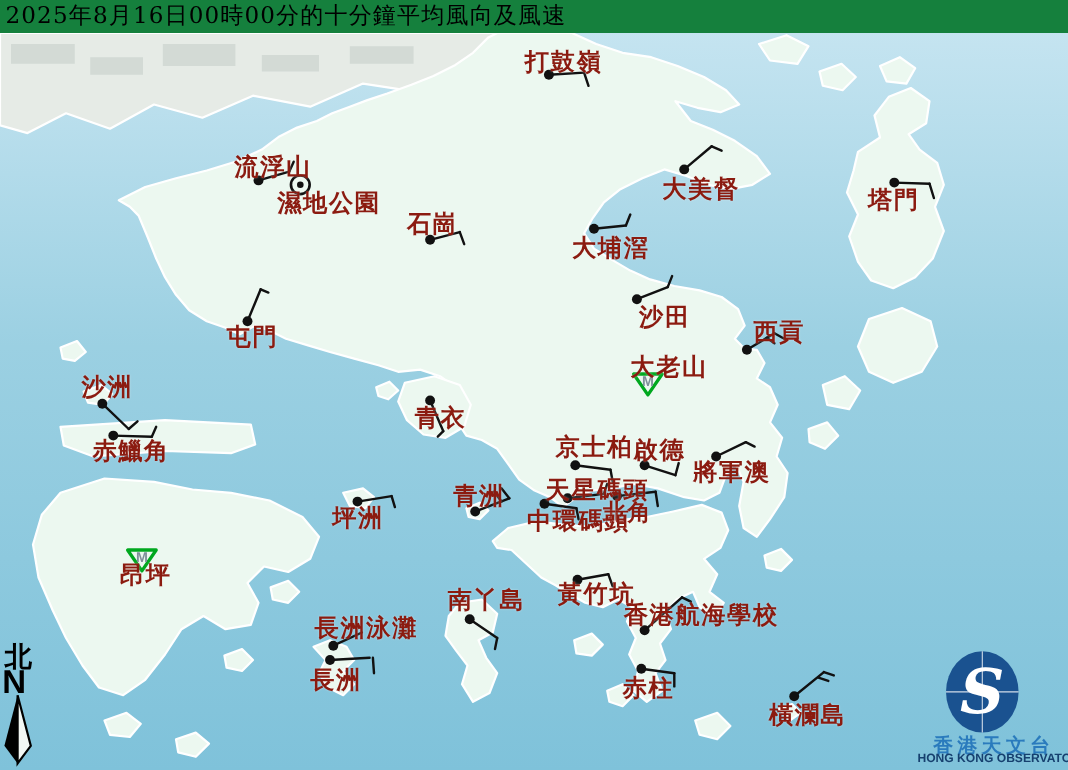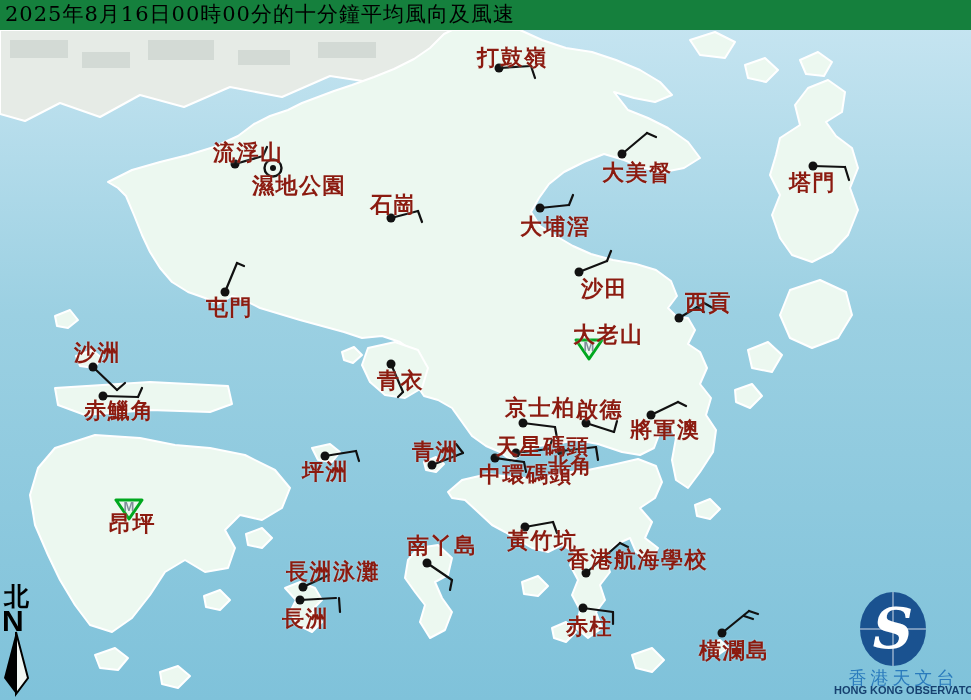--- a/index.html
+++ b/index.html
@@ -12,21 +12,21 @@
   svg.stnlayer{position:absolute;left:0;top:0;z-index:10;pointer-events:none;}
   .labels{position:absolute;left:0;top:0;width:100%;height:100%;z-index:12;pointer-events:none;}
   .slabel{position:absolute;color:#8b1b10;font-size:22px;font-weight:600;letter-spacing:1.5px;
           white-space:nowrap;line-height:1.05;text-shadow:0 0 2px rgba(255,255,255,.45);}
   .north{position:absolute;left:0;top:580px;width:40px;height:120px;z-index:15;}
   .north .hanzi{position:absolute;left:4px;top:4px;font-size:25px;font-weight:700;color:#000;line-height:1;}
   .north .nletter{position:absolute;left:2px;top:26px;font-size:30px;font-weight:800;color:#000;
                   font-family:"Liberation Sans",sans-serif;line-height:1;}
   .logo{position:absolute;left:836px;top:588px;width:135px;height:112px;z-index:15;text-align:center;}
   .logo .cn{position:absolute;left:0;top:78px;width:100%;font-size:18px;letter-spacing:4px;
-            color:#2a7bbd;font-weight:400;white-space:nowrap;}
+            color:#2a7bbd;font-weight:700;white-space:nowrap;}
   .logo .en{position:absolute;left:-2px;top:96px;width:103%;font-size:11px;font-weight:700;
             color:#16406f;font-family:"Liberation Sans",sans-serif;letter-spacing:0px;white-space:nowrap;}
 </style>
 </head>
 <body>
 
 <div class="stage">
 
   <svg class="maplayer" width="971" height="700" viewBox="0 0 971 700">
     <defs>

